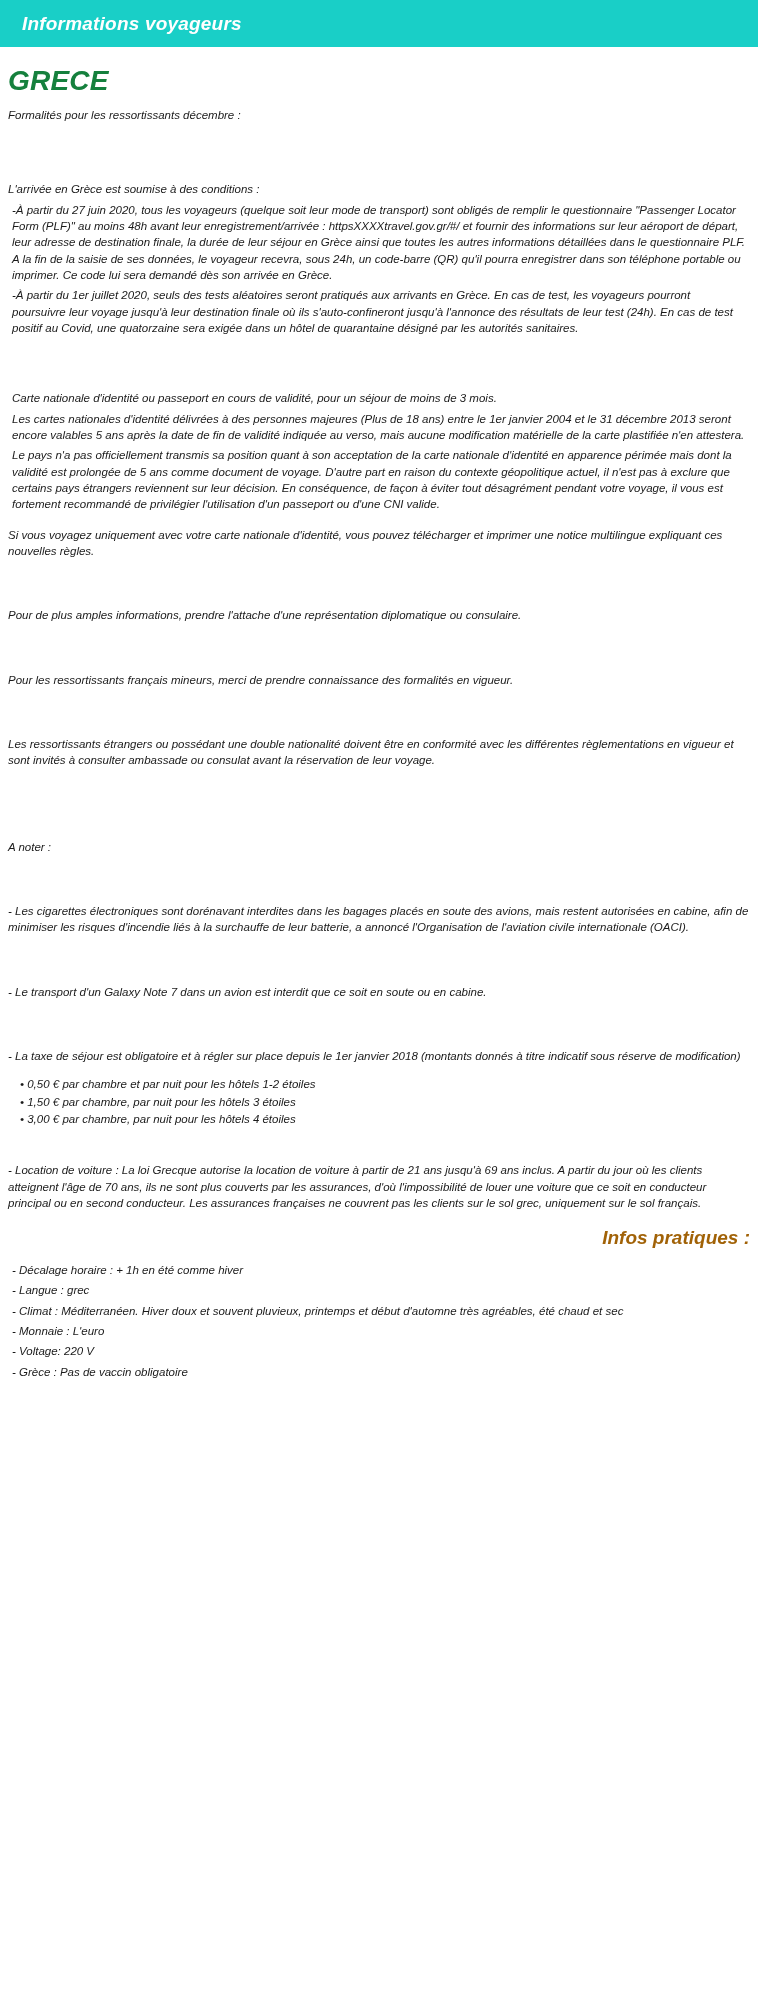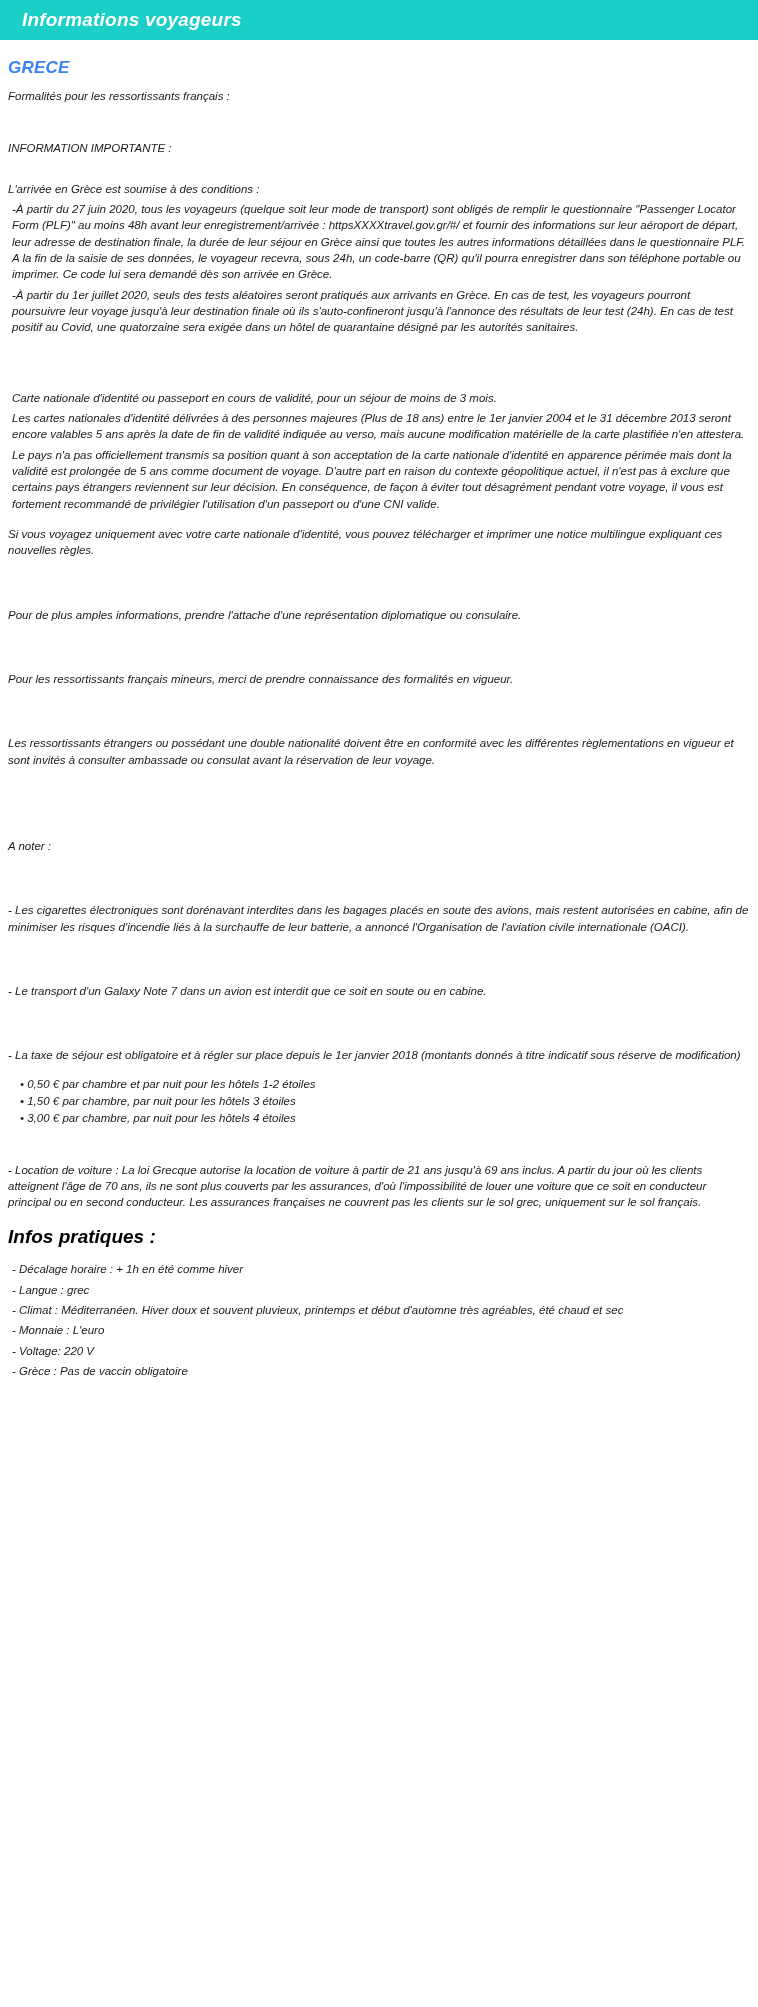--- a/index.html
+++ b/index.html
@@ -13,49 +13,50 @@
     color: #1a1a1a;
   }
   .page {
     width: 758px;
     min-height: 2007px;
     position: relative;
     background: #ffffff;
   }
   .header-bar {
     background: #19cfc7;
-    height: 40px;
+    height: 47px;
     display: flex;
     align-items: center;
     padding-left: 22px;
   }
   .header-title {
     color: #ffffff;
     font-size: 19px;
     font-style: italic;
     font-weight: bold;
     letter-spacing: 0.2px;
   }
   .content {
     padding: 10px 8px 0 8px;
   }
   .country-title {
-    color: #3b82f6;
-    font-size: 17px;
+    color: #15803d;
+    font-size: 28px;
     font-style: italic;
     font-weight: bold;
     margin: 8px 0 10px 0;
     letter-spacing: 0.2px;
   }
   .section-title {
-    color: #000000;
+    color: #a16207;
     font-size: 19px;
     font-style: italic;
     font-weight: bold;
     margin: 16px 0 13px 0;
+    text-align: right;
   }
   p.para {
     font-size: 11.5px;
     font-style: italic;
     line-height: 1.42;
     margin: 0 0 2px 0;
     color: #1a1a1a;
   }
   .gap-sm { height: 10px; }
   .gap-md { height: 22px; }
@@ -70,25 +71,24 @@
 <div class="page">
 
   <div class="header-bar">
     <span class="header-title">Informations voyageurs</span>
   </div>
 
   <div class="content">
 
     <div class="country-title">GRECE</div>
 
-    <p class="para">Formalités pour les ressortissants français :</p>
+    <p class="para">Formalités pour les ressortissants décembre :</p>
 
     <div class="gap-lg"></div>
 
-    <p class="para">INFORMATION IMPORTANTE :</p>
 
     <div class="gap-md"></div>
 
     <p class="para">L'arrivée en Grèce est soumise à des conditions :</p>
 
     <div class="tight">
       <p class="para">-À partir du 27 juin 2020, tous les voyageurs (quelque soit leur mode de transport) sont obligés de remplir le questionnaire "Passenger Locator Form (PLF)" au moins 48h avant leur enregistrement/arrivée : httpsXXXXtravel.gov.gr/#/ et fournir des informations sur leur aéroport de départ, leur adresse de destination finale, la durée de leur séjour en Grèce ainsi que toutes les autres informations détaillées dans le questionnaire PLF. A la fin de la saisie de ses données, le voyageur recevra, sous 24h, un code-barre (QR) qu'il pourra enregistrer dans son téléphone portable ou imprimer. Ce code lui sera demandé dès son arrivée en Grèce.</p>
       <p class="para">-À partir du 1er juillet 2020, seuls des tests aléatoires seront pratiqués aux arrivants en Grèce. En cas de test, les voyageurs pourront poursuivre leur voyage jusqu'à leur destination finale où ils s'auto-confineront jusqu'à l'annonce des résultats de leur test (24h). En cas de test positif au Covid, une quatorzaine sera exigée dans un hôtel de quarantaine désigné par les autorités sanitaires.</p>
     </div>
 

